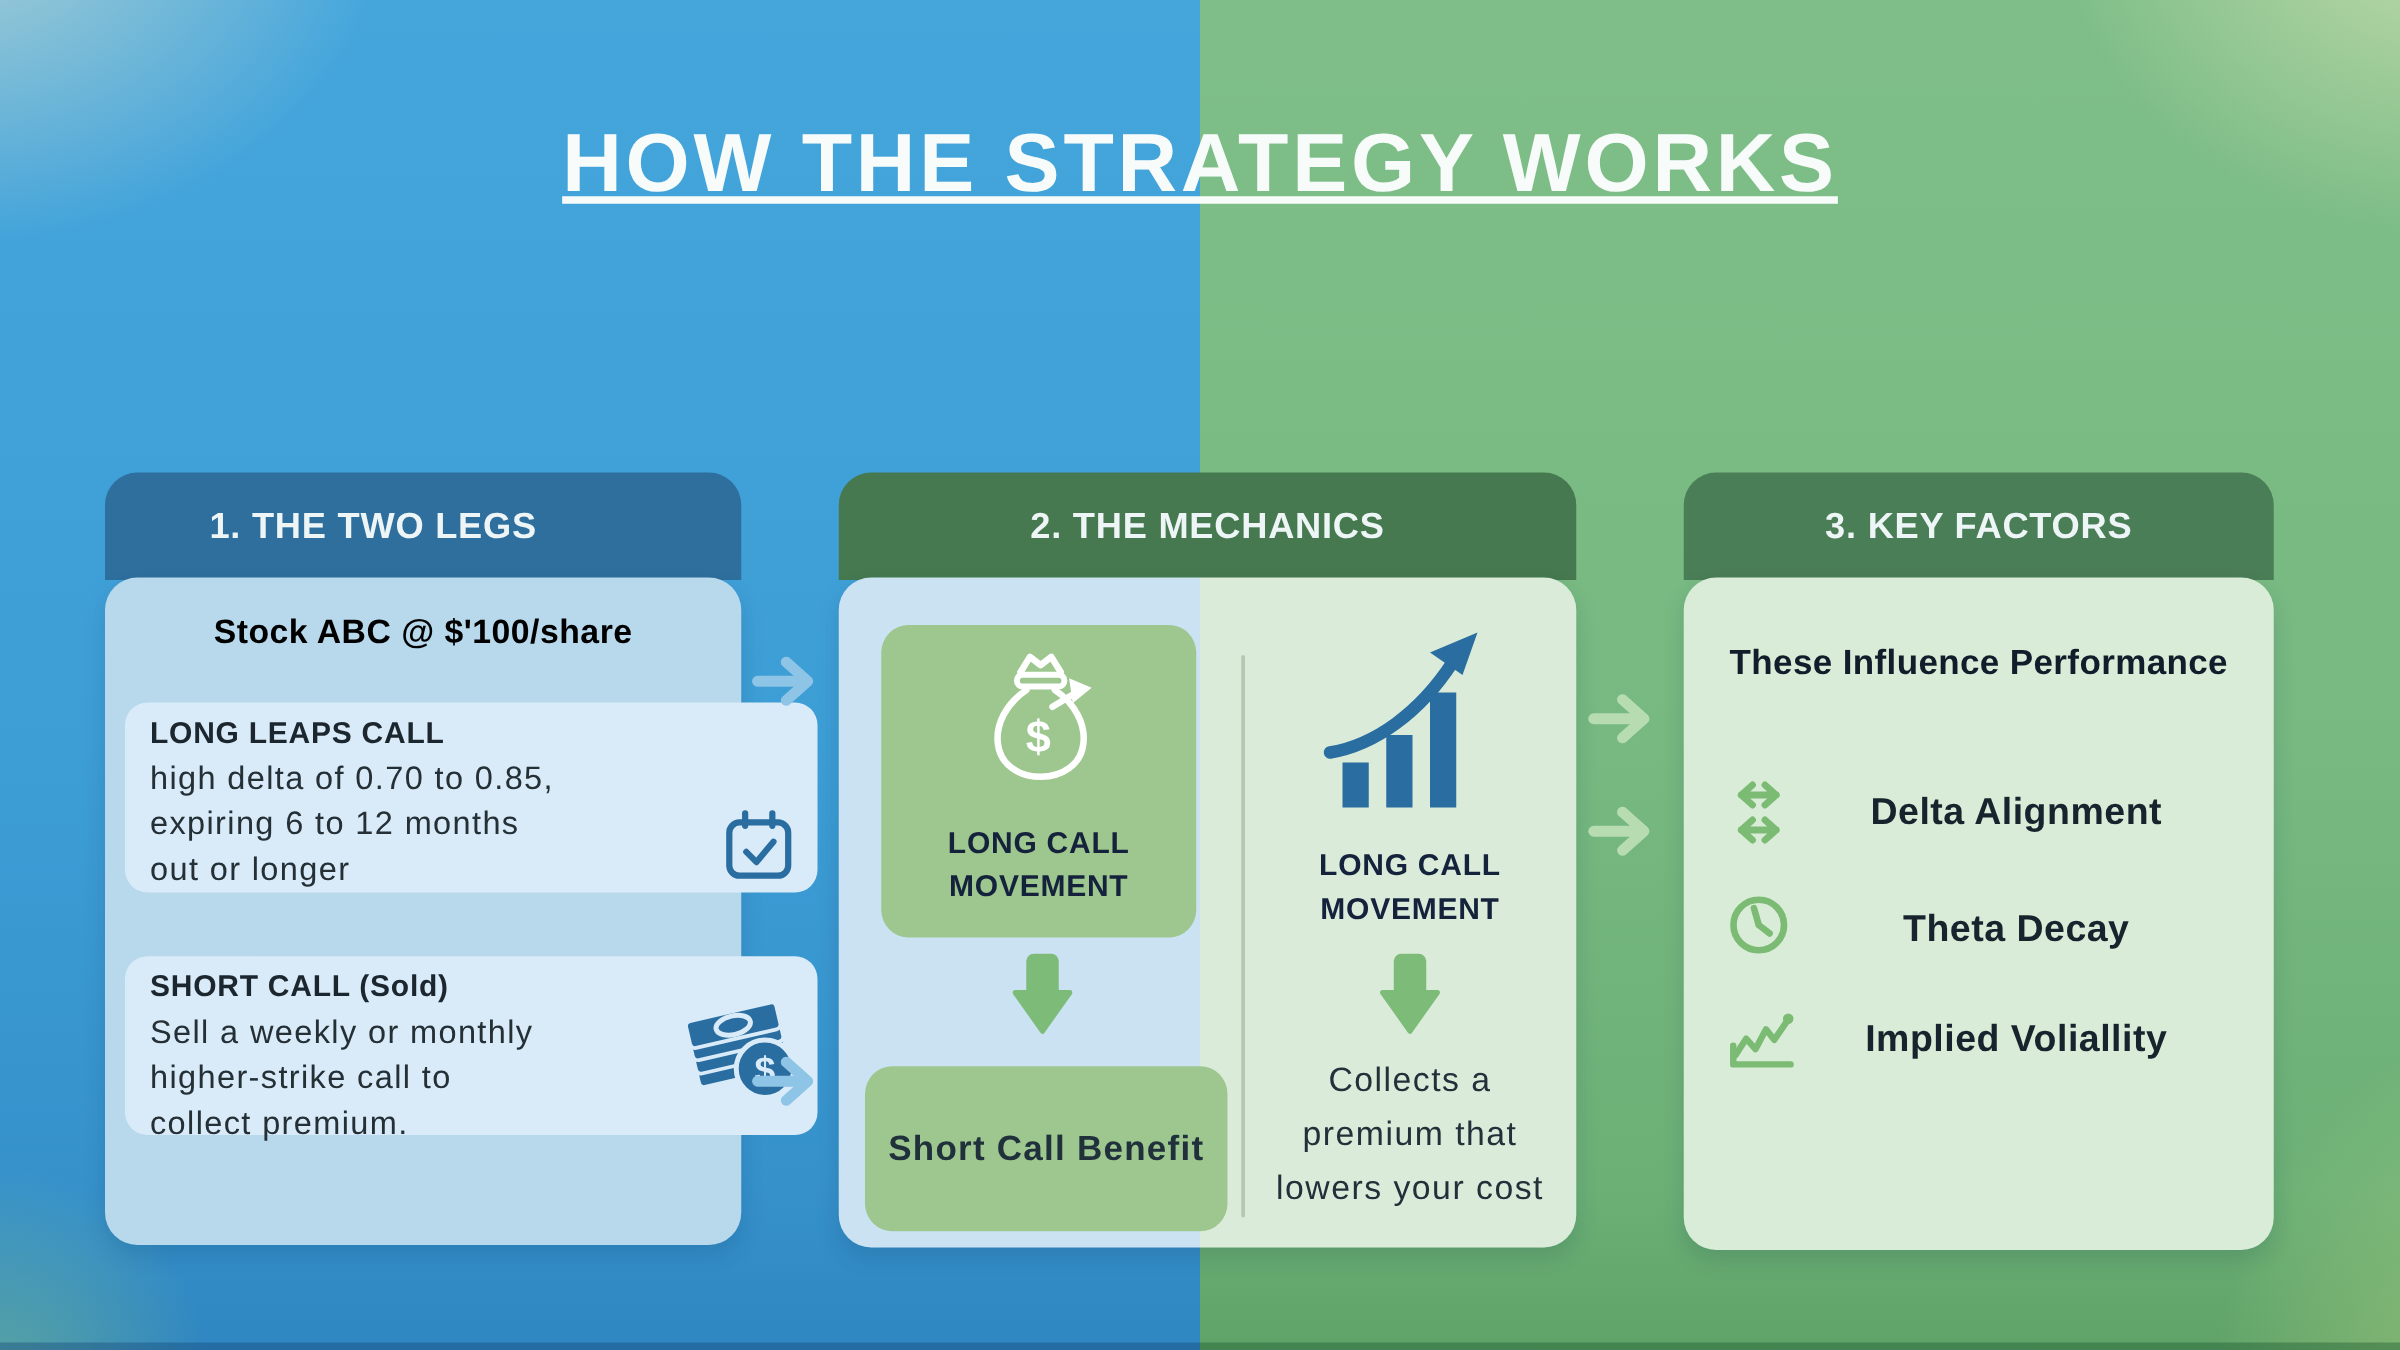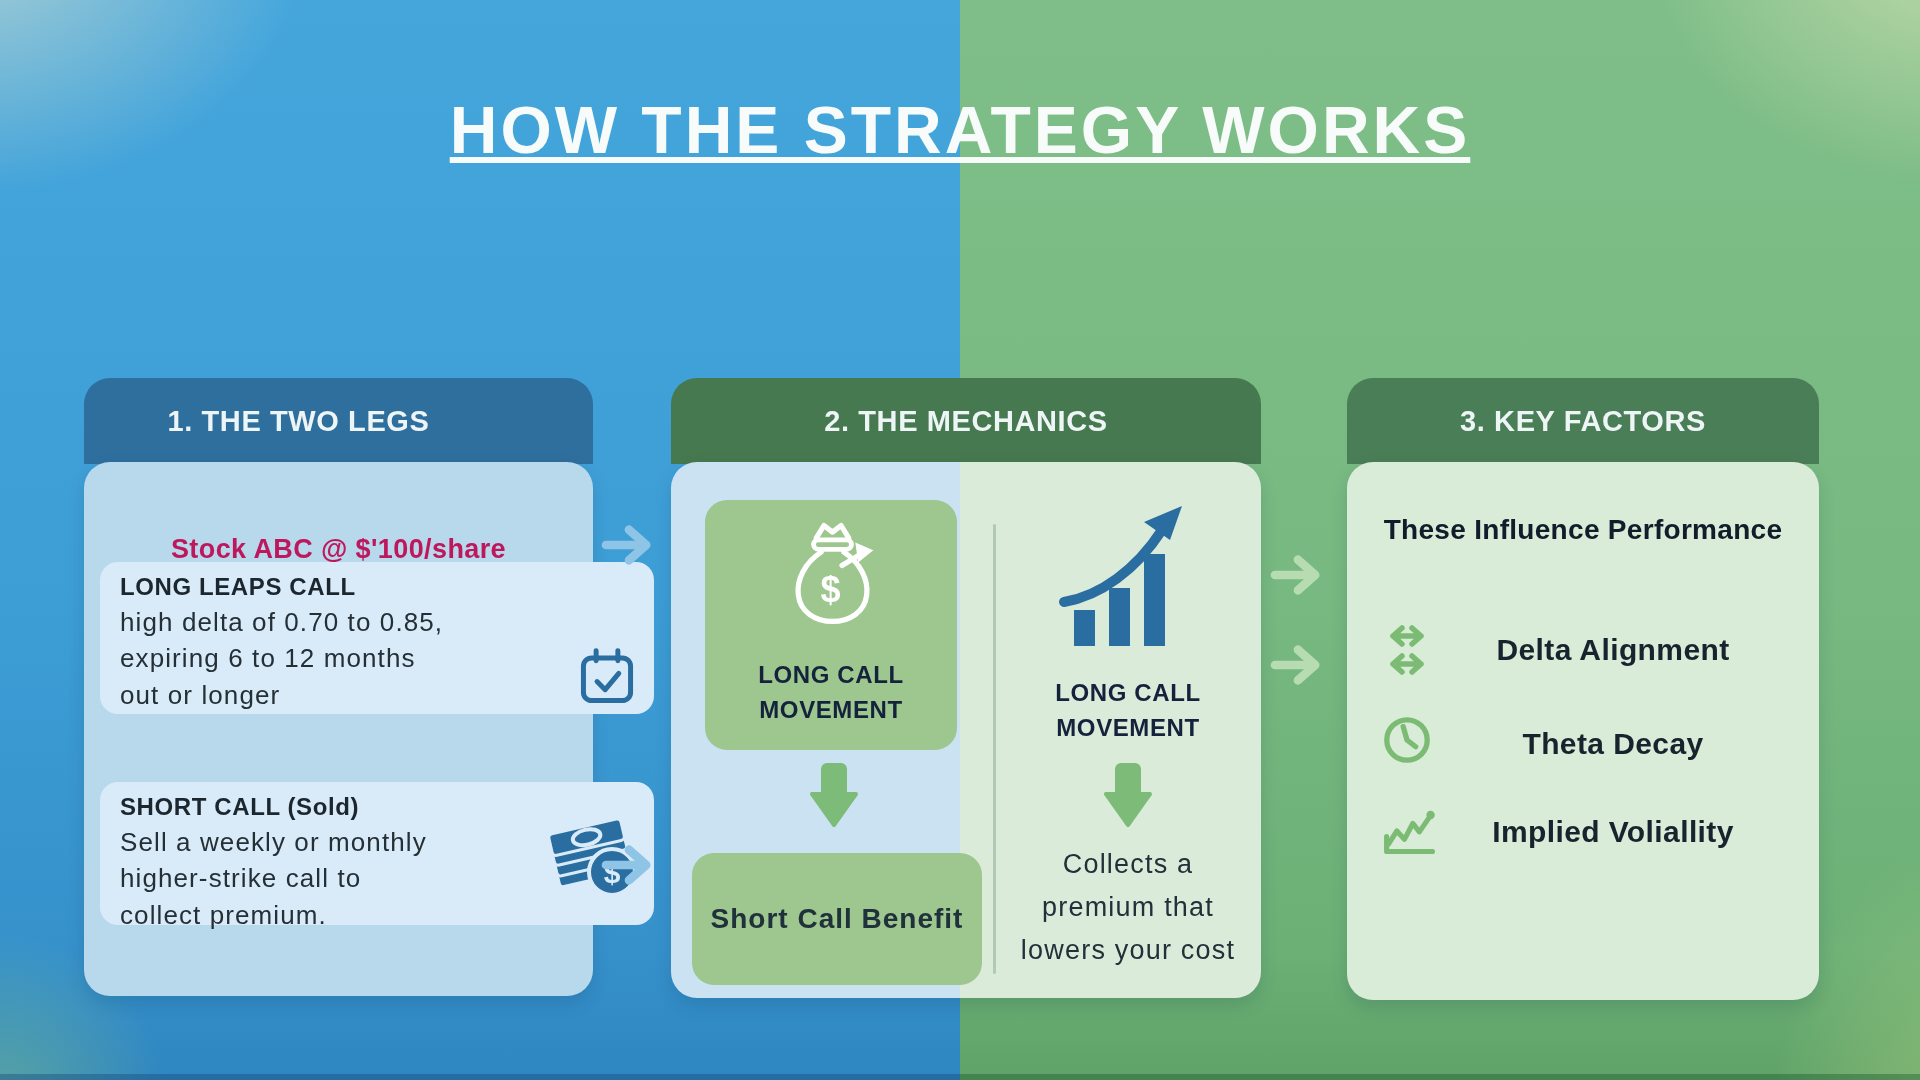--- a/index.html
+++ b/index.html
@@ -37,35 +37,35 @@
     position:absolute;height:86px;border-radius:26px 26px 0 0;
     display:flex;align-items:center;justify-content:center;
     color:#eef5f6;font-size:29px;font-weight:bold;letter-spacing:.6px;
   }
   .panel-body{position:absolute;border-radius:26px;box-shadow:0 8px 18px rgba(10,40,70,.14);}
   
   .p1-header{left:84px;top:378px;width:509px;background:#2e6f9d;padding-right:80px;box-sizing:border-box;}
   .p1-body{left:84px;top:462px;width:509px;height:534px;background:#b8d8ec;}
   .p1-stock{
     position:absolute;left:0;top:28px;width:100%;text-align:center;
-    font-size:27px;font-weight:bold;color:#be185d;letter-spacing:.4px;margin-top:44px;
+    font-size:27px;font-weight:bold;color:#000000;letter-spacing:.4px;
   }
   .sub-card{
     position:absolute;left:16px;width:554px;background:#d9ebf8;border-radius:18px;
   }
   .sub-card .card-heading{
     position:absolute;left:20px;top:11px;font-size:24px;font-weight:bold;
     color:#1c262e;letter-spacing:.6px;
   }
   .sub-card .card-text{
     position:absolute;left:20px;top:42px;width:330px;
     font-size:26px;color:#252f36;letter-spacing:1.1px;line-height:1.4;
   }
   .card-a{top:100px;height:152px;}
-  .card-b{top:320px;height:143px;}
+  .card-b{top:303px;height:143px;}
   .calendar-icon-box{position:absolute;right:18px;bottom:6px;width:58px;height:62px;}
   .money-stack-box{position:absolute;right:12px;top:28px;width:96px;height:92px;}
   
   .flow-arrow{position:absolute;width:54px;height:46px;}
   .fa-1{left:601px;top:522px;}
   .fa-2{left:601px;top:842px;}
   .fa-3{left:1270px;top:552px;}
   .fa-4{left:1270px;top:642px;}
   
   .p2-header{left:671px;top:378px;width:590px;background:#46794f;}

